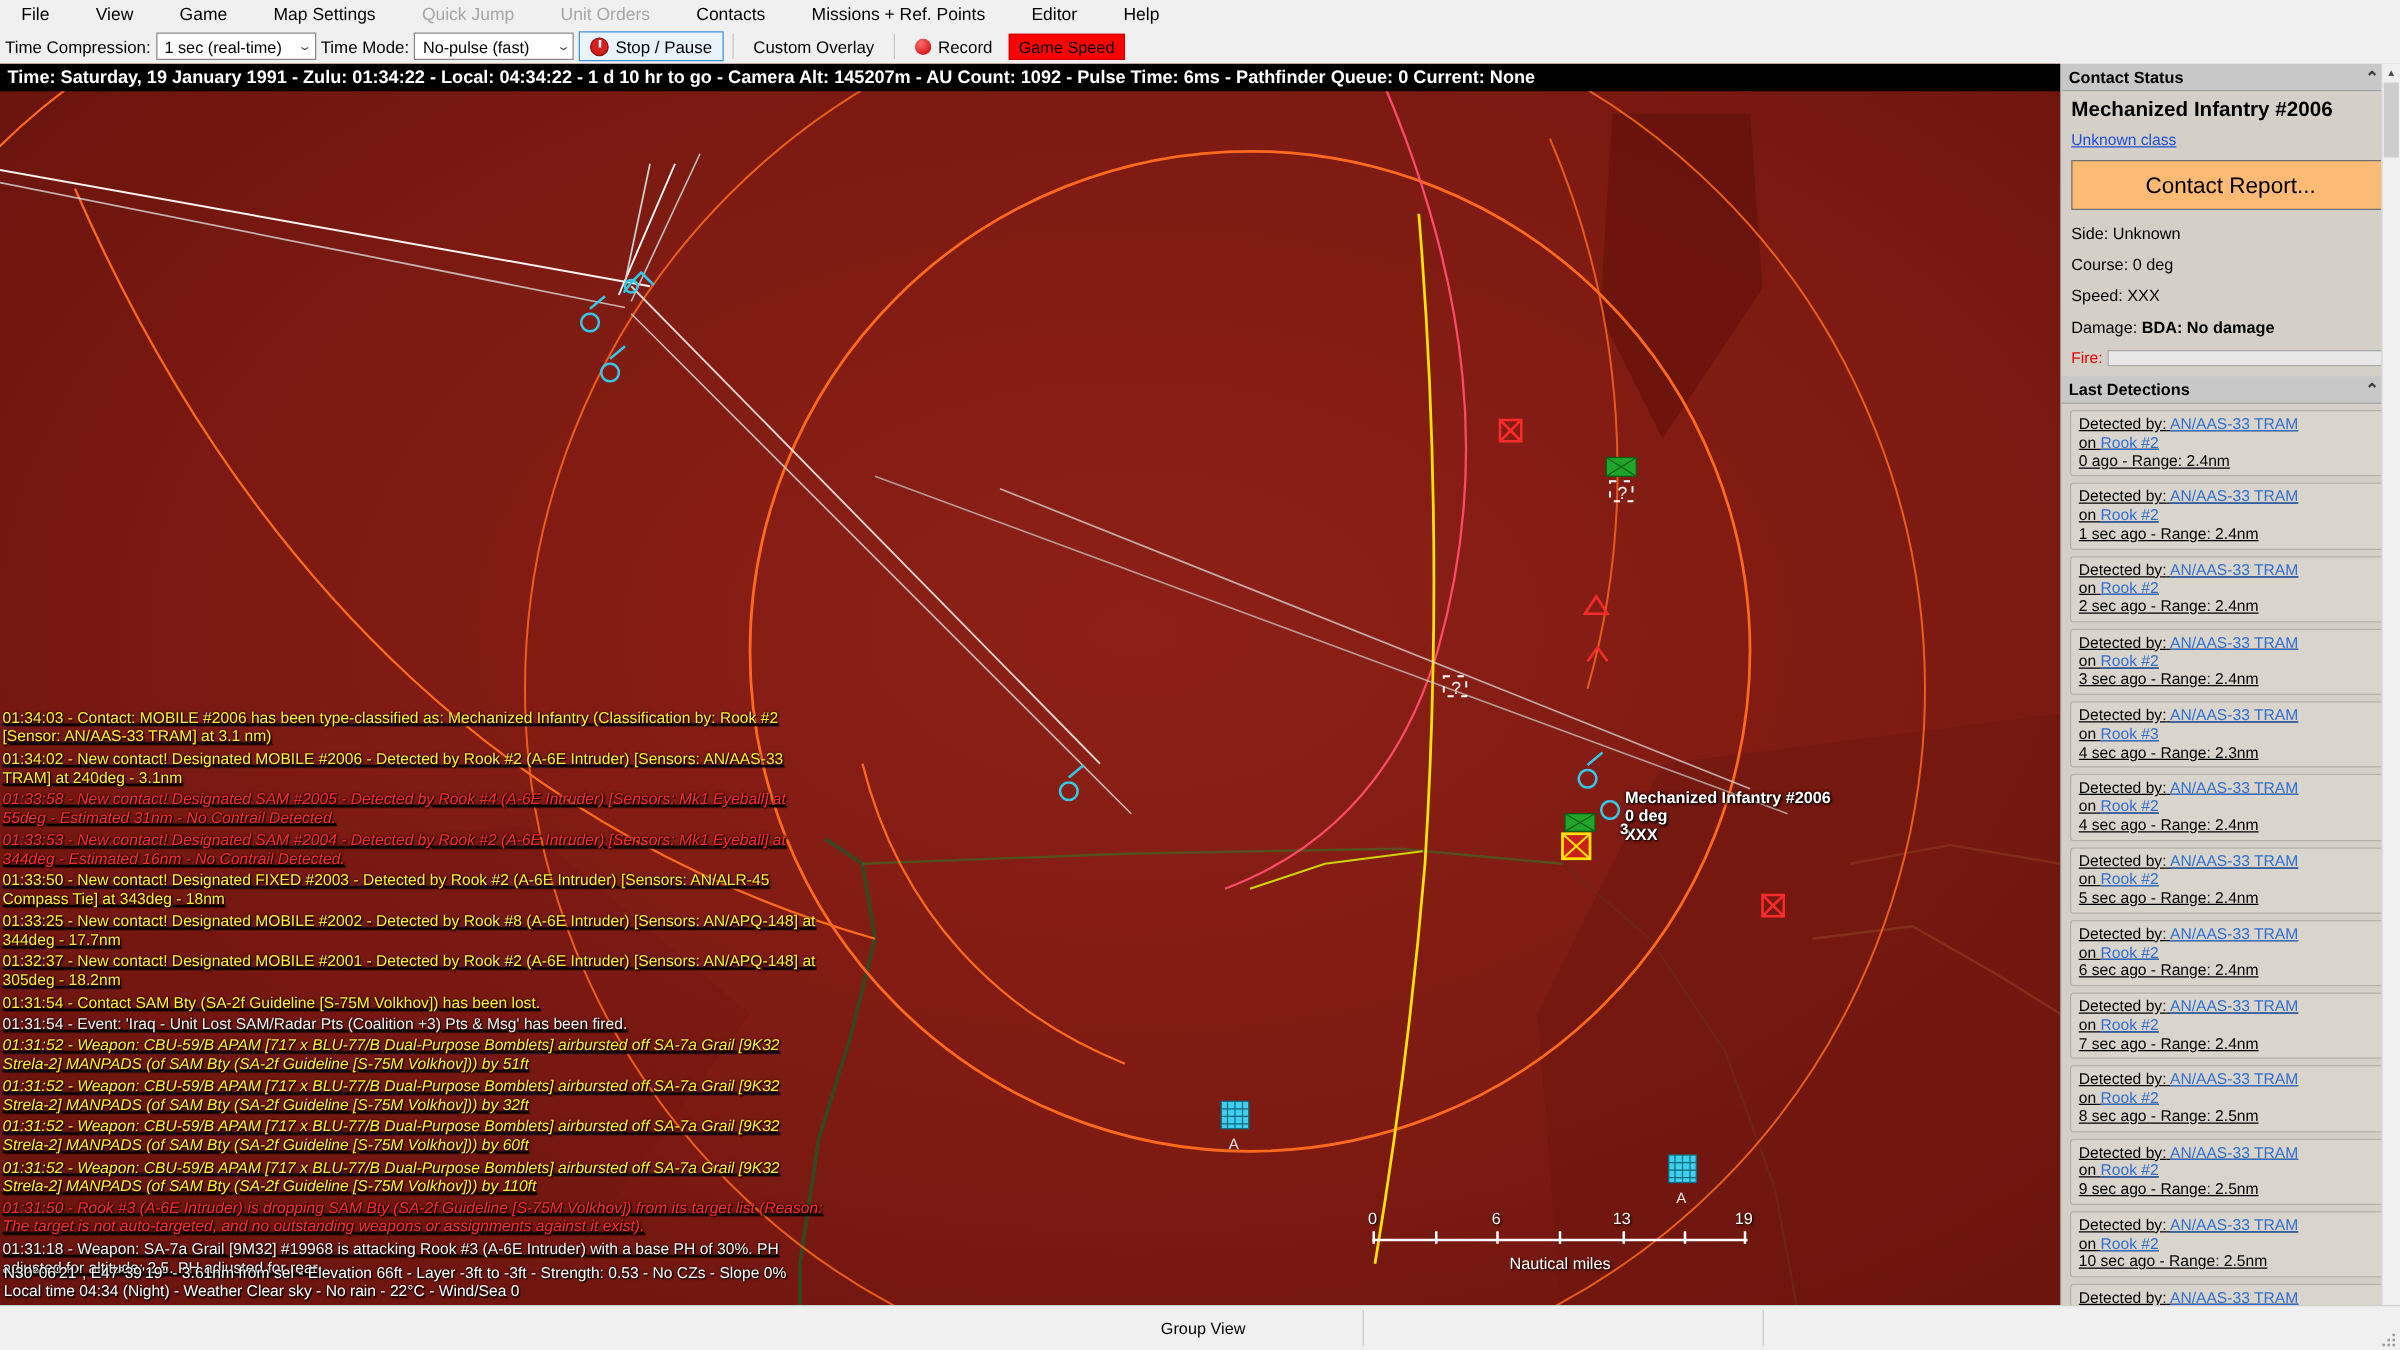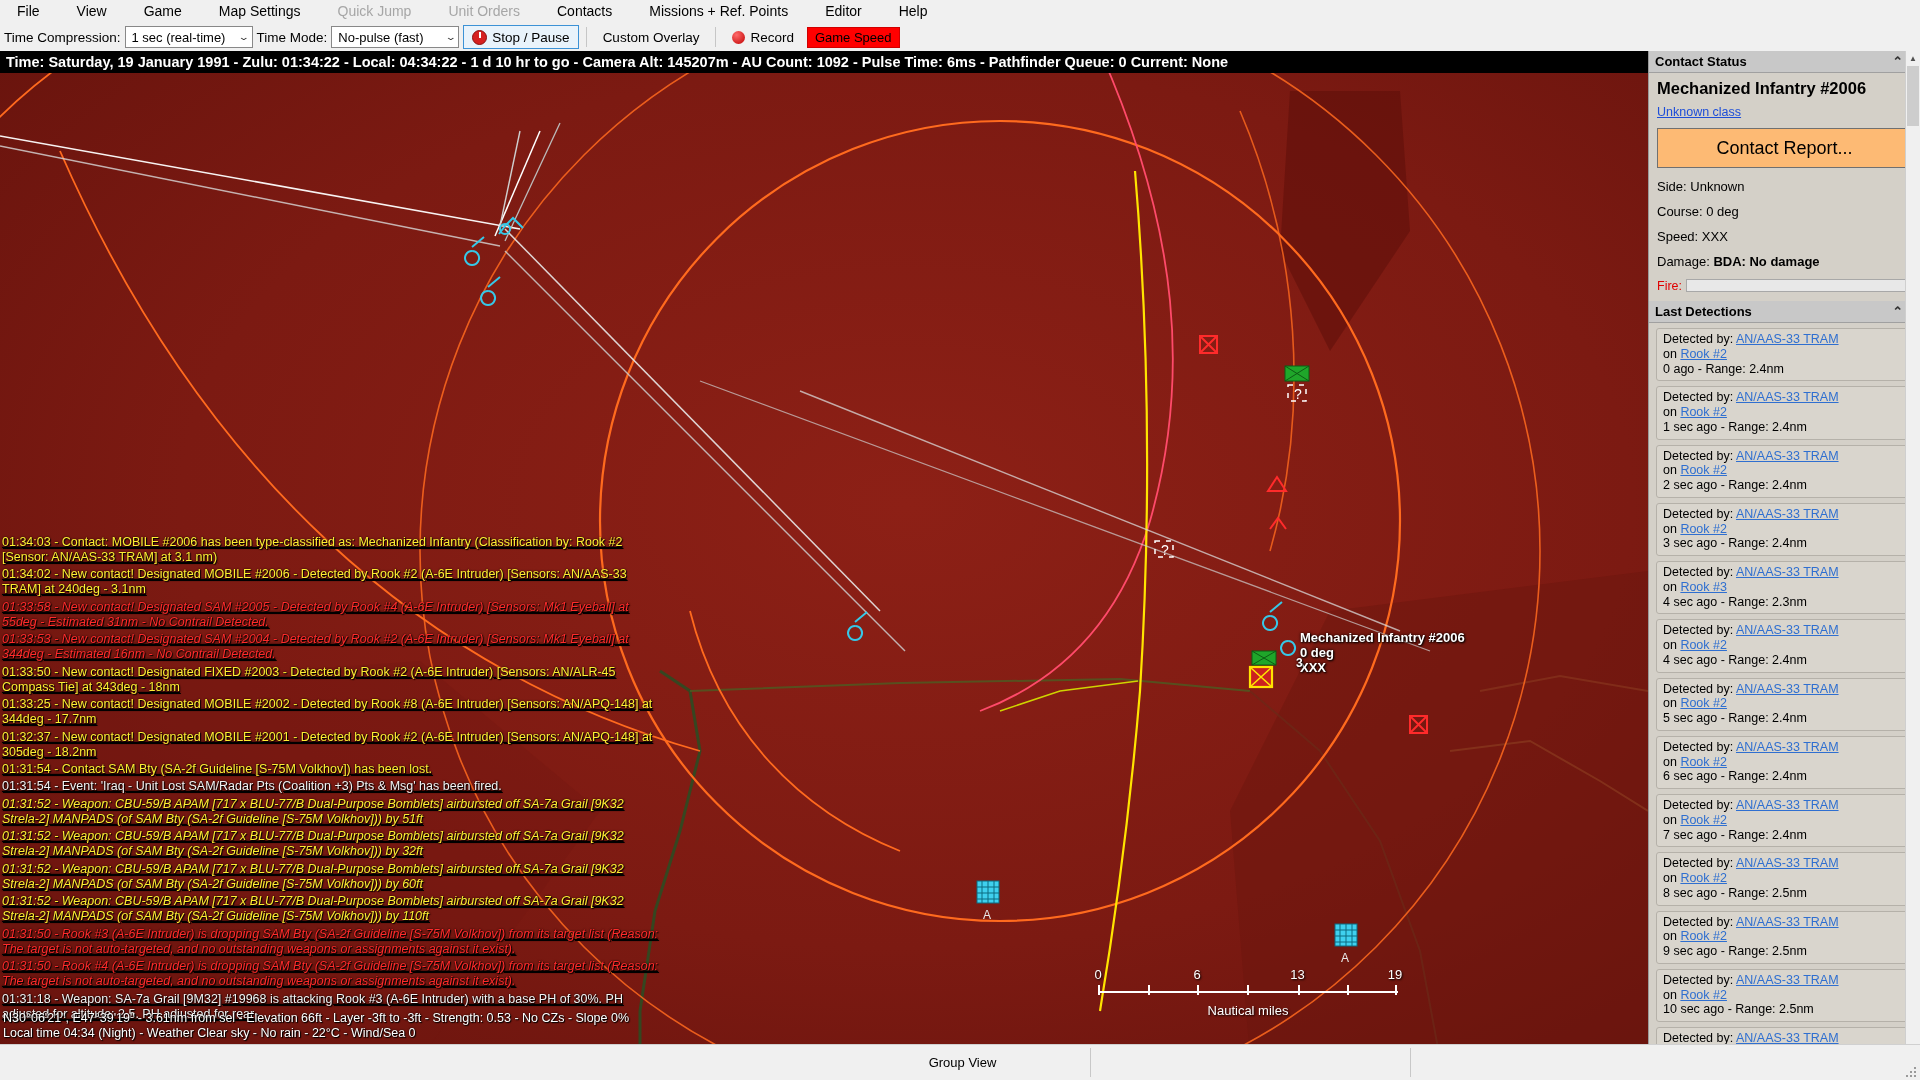--- a/index.html
+++ b/index.html
@@ -124,25 +124,25 @@
   .contact-class {
     font-size: 12.5px; color: #1d4ed8; text-decoration: underline; margin-bottom: 9px;
   }
   .contact-report-btn {
     width: 100%; height: 40px; background: #fdba74; border: 1px solid #707070;
     font-size: 18px; color: #000; display: flex; align-items: center; justify-content: center;
     margin-bottom: 11px;
   }
   .kv { font-size: 13px; color: #000; margin-bottom: 10px; }
   .kv.bold-val b { font-weight: bold; }
-  .fire-row { display: flex; align-items: flex-start; gap: 4px; margin-bottom: 4px; }
+  .fire-row { display: flex; align-items: center; gap: 4px; margin-bottom: 4px; }
   .fire-label { color: #e00000; font-size: 12.5px; }
   .bar { flex: 1 1 auto; height: 13px; background: #e8e8e8; border: 1px solid #a8a8a8; }
 
-  .det-list { flex: 1 1 auto; overflow: hidden; padding: 5px 7px 0 7px; }
+  .det-list { flex: 1 1 auto; overflow: hidden; padding: 5px 7px 0 7px; text-decoration: underline; }
   .det-item {
     border: 1px solid #b5b1a9; border-radius: 3px; background: #d9d5cd;
     padding: 3px 6px 4px 6px; margin-bottom: 5px; font-size: 12.5px; color: #000;
     line-height: 1.18;
   }
   .det-item a { color: #2f6fd0; text-decoration: underline; }
 
   .vscroll {
     position: absolute; right: 0; top: 0; width: 15px; bottom: 0; background: #f0f0f0;
     border-left: 1px solid #cfcfcf;
@@ -319,21 +319,20 @@
         <div class="msg yellow">01:33:50 - New contact! Designated FIXED #2003 - Detected by Rook #2 (A-6E Intruder)  [Sensors: AN/ALR-45 Compass Tie] at 343deg - 18nm</div>
         <div class="msg yellow">01:33:25 - New contact! Designated MOBILE #2002 - Detected by Rook #8 (A-6E Intruder)  [Sensors: AN/APQ-148] at 344deg - 17.7nm</div>
         <div class="msg yellow">01:32:37 - New contact! Designated MOBILE #2001 - Detected by Rook #2 (A-6E Intruder)  [Sensors: AN/APQ-148] at 305deg - 18.2nm</div>
         <div class="msg yellow">01:31:54 - Contact SAM Bty (SA-2f Guideline [S-75M Volkhov]) has been lost.</div>
         <div class="msg white">01:31:54 - Event: 'Iraq - Unit Lost SAM/Radar Pts (Coalition +3) Pts &amp; Msg' has been fired.</div>
         <div class="msg italic">01:31:52 - Weapon: CBU-59/B APAM [717 x BLU-77/B Dual-Purpose Bomblets] airbursted off SA-7a Grail [9K32 Strela-2] MANPADS (of SAM Bty (SA-2f Guideline [S-75M Volkhov])) by 51ft</div>
         <div class="msg italic">01:31:52 - Weapon: CBU-59/B APAM [717 x BLU-77/B Dual-Purpose Bomblets] airbursted off SA-7a Grail [9K32 Strela-2] MANPADS (of SAM Bty (SA-2f Guideline [S-75M Volkhov])) by 32ft</div>
         <div class="msg italic">01:31:52 - Weapon: CBU-59/B APAM [717 x BLU-77/B Dual-Purpose Bomblets] airbursted off SA-7a Grail [9K32 Strela-2] MANPADS (of SAM Bty (SA-2f Guideline [S-75M Volkhov])) by 60ft</div>
         <div class="msg italic">01:31:52 - Weapon: CBU-59/B APAM [717 x BLU-77/B Dual-Purpose Bomblets] airbursted off SA-7a Grail [9K32 Strela-2] MANPADS (of SAM Bty (SA-2f Guideline [S-75M Volkhov])) by 110ft</div>
         <div class="msg red">01:31:50 - Rook #3 (A-6E Intruder) is dropping SAM Bty (SA-2f Guideline [S-75M Volkhov]) from its target list (Reason: The target is not auto-targeted, and no outstanding weapons or assignments against it exist).</div>
-        <div class="msg red">01:31:50 - Rook #4 (A-6E Intruder) is dropping SAM Bty (SA-2f Guideline [S-75M Volkhov]) from its target list (Reason: The target is not auto-targeted, and no outstanding weapons or assignments against it exist).</div>
         <div class="msg white">01:31:18 - Weapon: SA-7a Grail [9M32] #19968 is attacking Rook #3 (A-6E Intruder) with a base PH of 30%. PH adjusted for altitude: 2.5. PH adjusted for rear-</div>
       </div>
 
       <div class="bottominfo">
         <div>N30°06'21", E47°39'19" - 3.61nm from sel - Elevation 66ft - Layer -3ft to -3ft - Strength: 0.53 - No CZs - Slope 0%</div>
         <div>Local time 04:34 (Night) - Weather Clear sky - No rain - 22°C - Wind/Sea 0</div>
       </div>
 
       <div class="scalebar">
         <div class="ticks">

